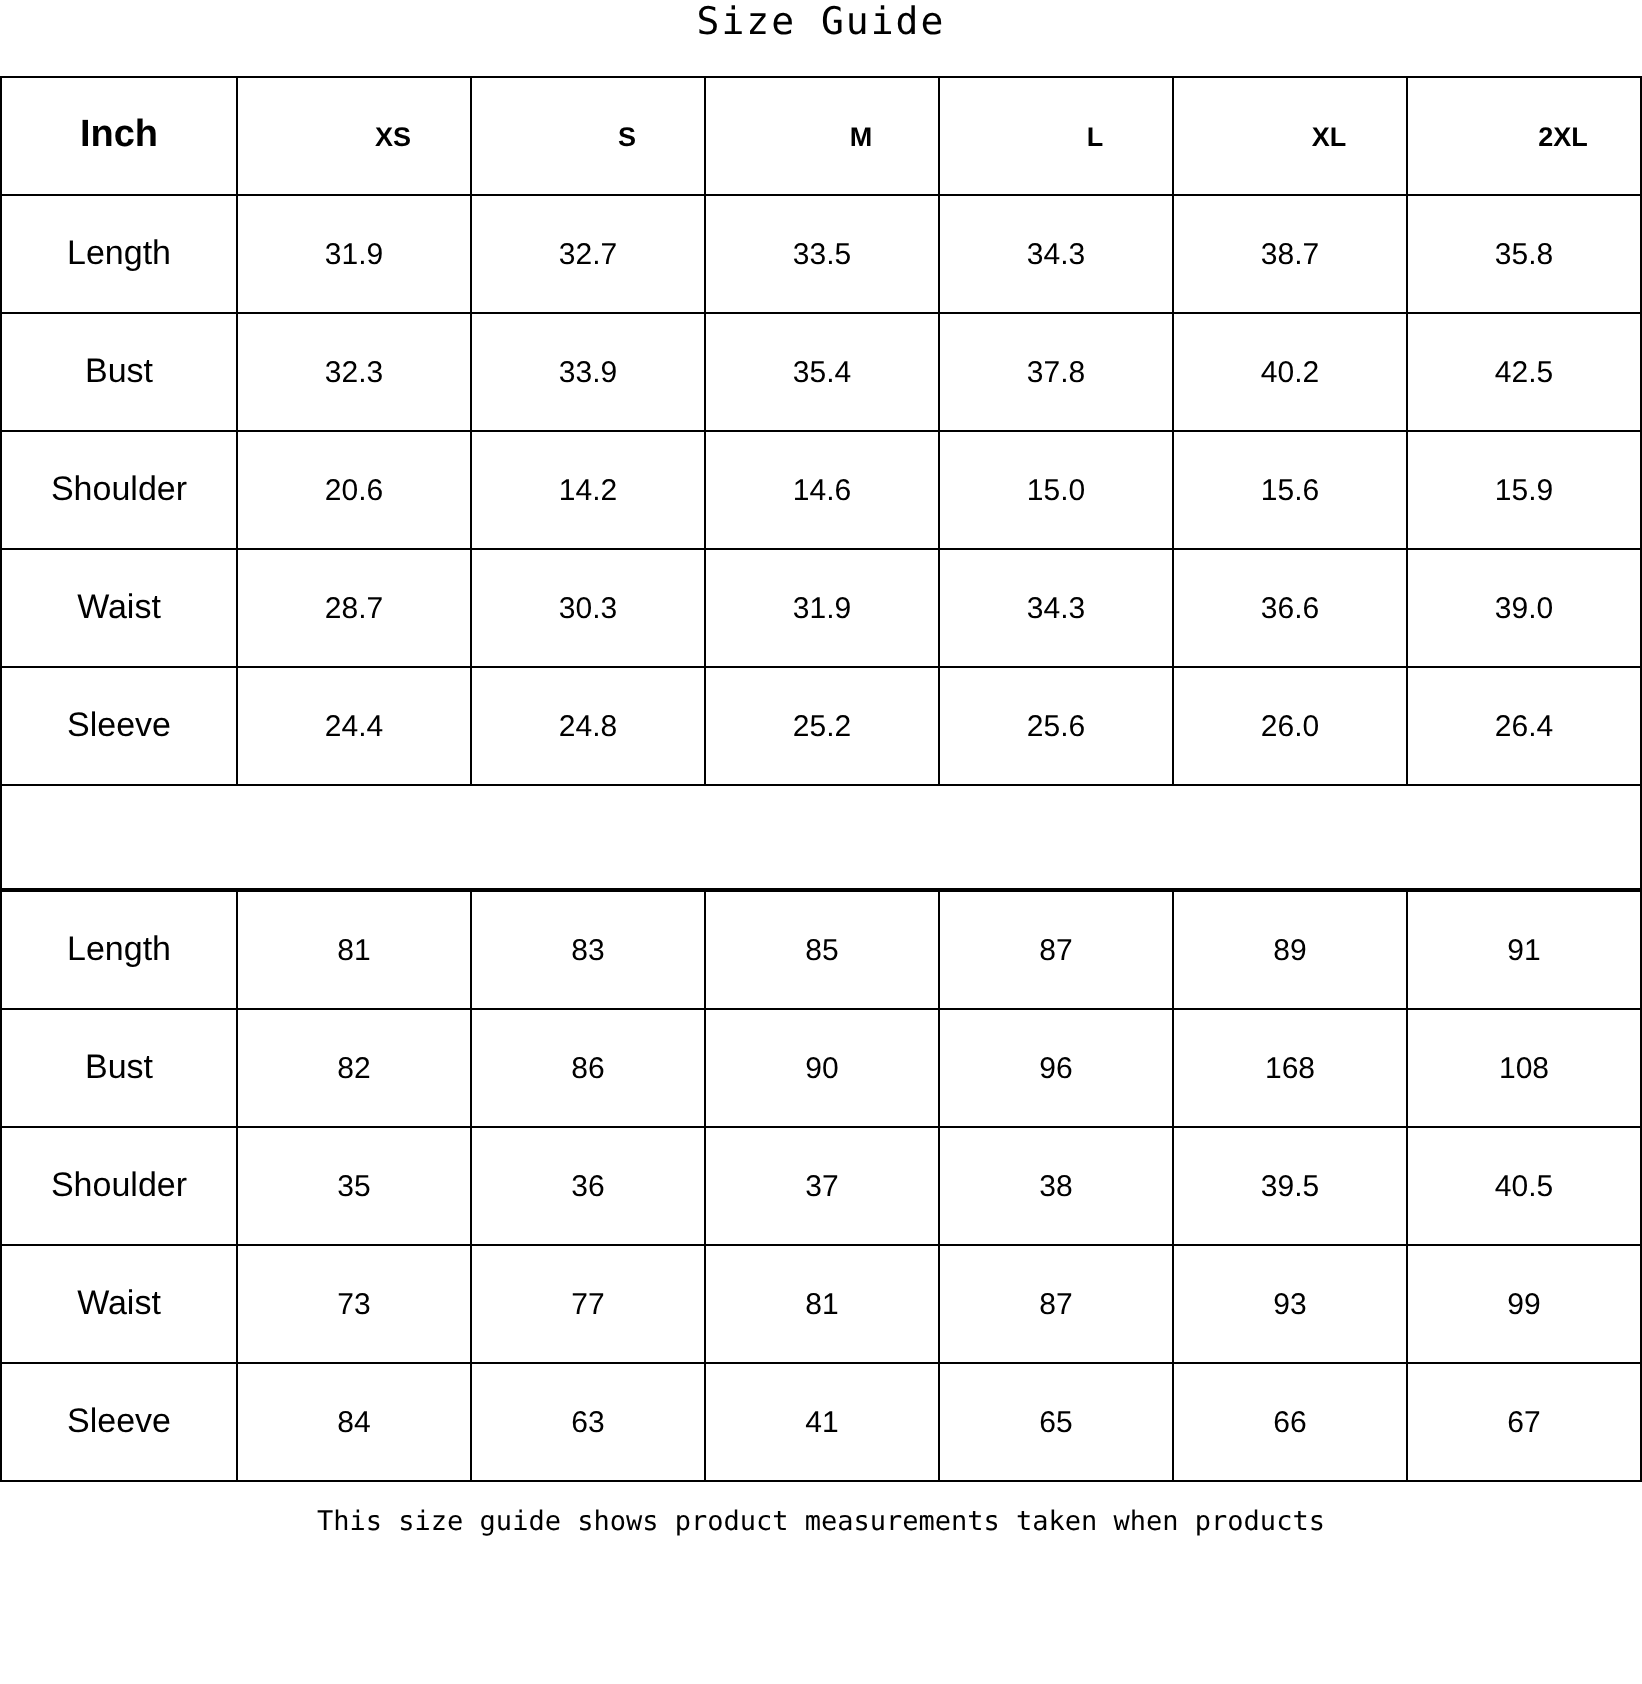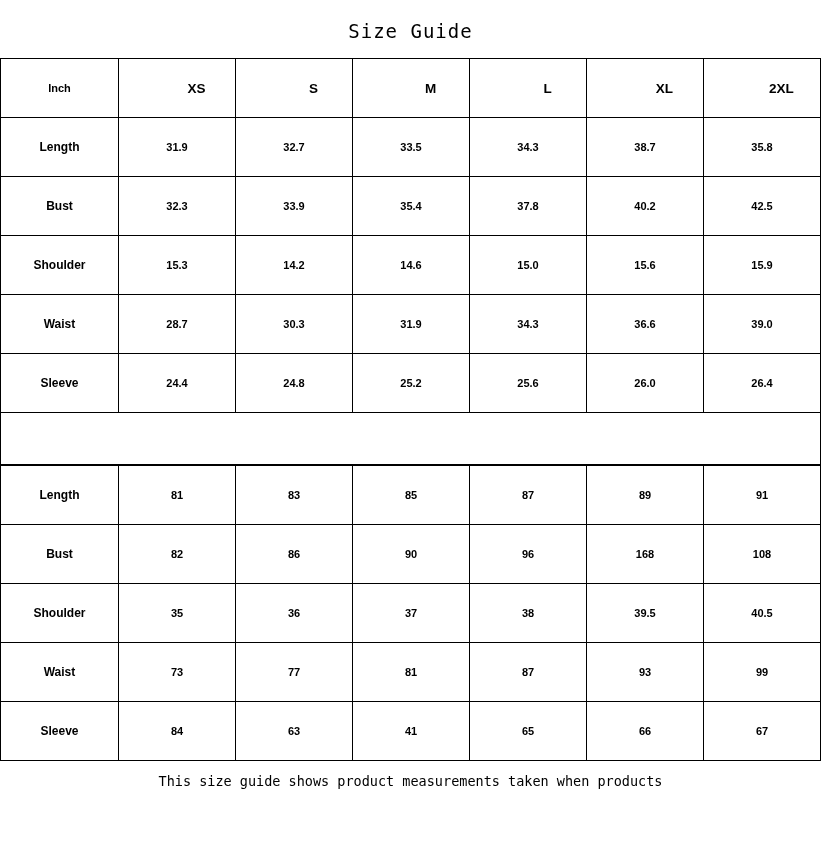--- a/index.html
+++ b/index.html
@@ -19,53 +19,52 @@
     width: 821px;
     height: 842px;
     box-sizing: border-box;
     background: #ffffff;
   }
   .title {
     font-family: "DejaVu Sans Mono", monospace;
     font-size: 19px;
     text-align: center;
     letter-spacing: 1px;
-    padding-top: 20px;
     padding-bottom: 16px;
     color: #000;
   }
   table.size-table {
     width: 821px;
     border-collapse: collapse;
     table-layout: fixed;
   }
   table.size-table td {
     border: 1px solid #000000;
     height: 56px;
     text-align: center;
     vertical-align: middle;
     font-size: 13.5px;
     color: #000;
   }
   table.size-table td.unit-head {
     font-weight: bold;
-    font-size: 11px;
+    font-size: 19px;
   }
   table.size-table td.size-head {
     font-weight: bold;
     font-size: 13.5px;
     padding-left: 40px;
   }
   table.size-table td.row-label {
-    font-weight: bold;
-    font-size: 12px;
+    font-weight: normal;
+    font-size: 17px;
   }
   table.size-table td.value {
-    font-weight: bold;
-    font-size: 11px;
+    font-weight: normal;
+    font-size: 15px;
   }
   col.c0 { width: 118px; }
   col.cx { width: 117px; }
   .spacer-block {
     width: 821px;
     height: 52px;
     border-left: 1px solid #000;
     border-right: 1px solid #000;
     border-bottom: 1px solid #000;
     box-sizing: border-box;
@@ -123,21 +122,21 @@
         <td class="value">32.3</td>
         <td class="value">33.9</td>
         <td class="value">35.4</td>
         <td class="value">37.8</td>
         <td class="value">40.2</td>
         <td class="value">42.5</td>
       </tr>
 
       <tr>
         <td class="row-label">Shoulder</td>
-        <td class="value">15.3</td>
+        <td class="value">20.6</td>
         <td class="value">14.2</td>
         <td class="value">14.6</td>
         <td class="value">15.0</td>
         <td class="value">15.6</td>
         <td class="value">15.9</td>
       </tr>
 
       <tr>
         <td class="row-label">Waist</td>
         <td class="value">28.7</td>

